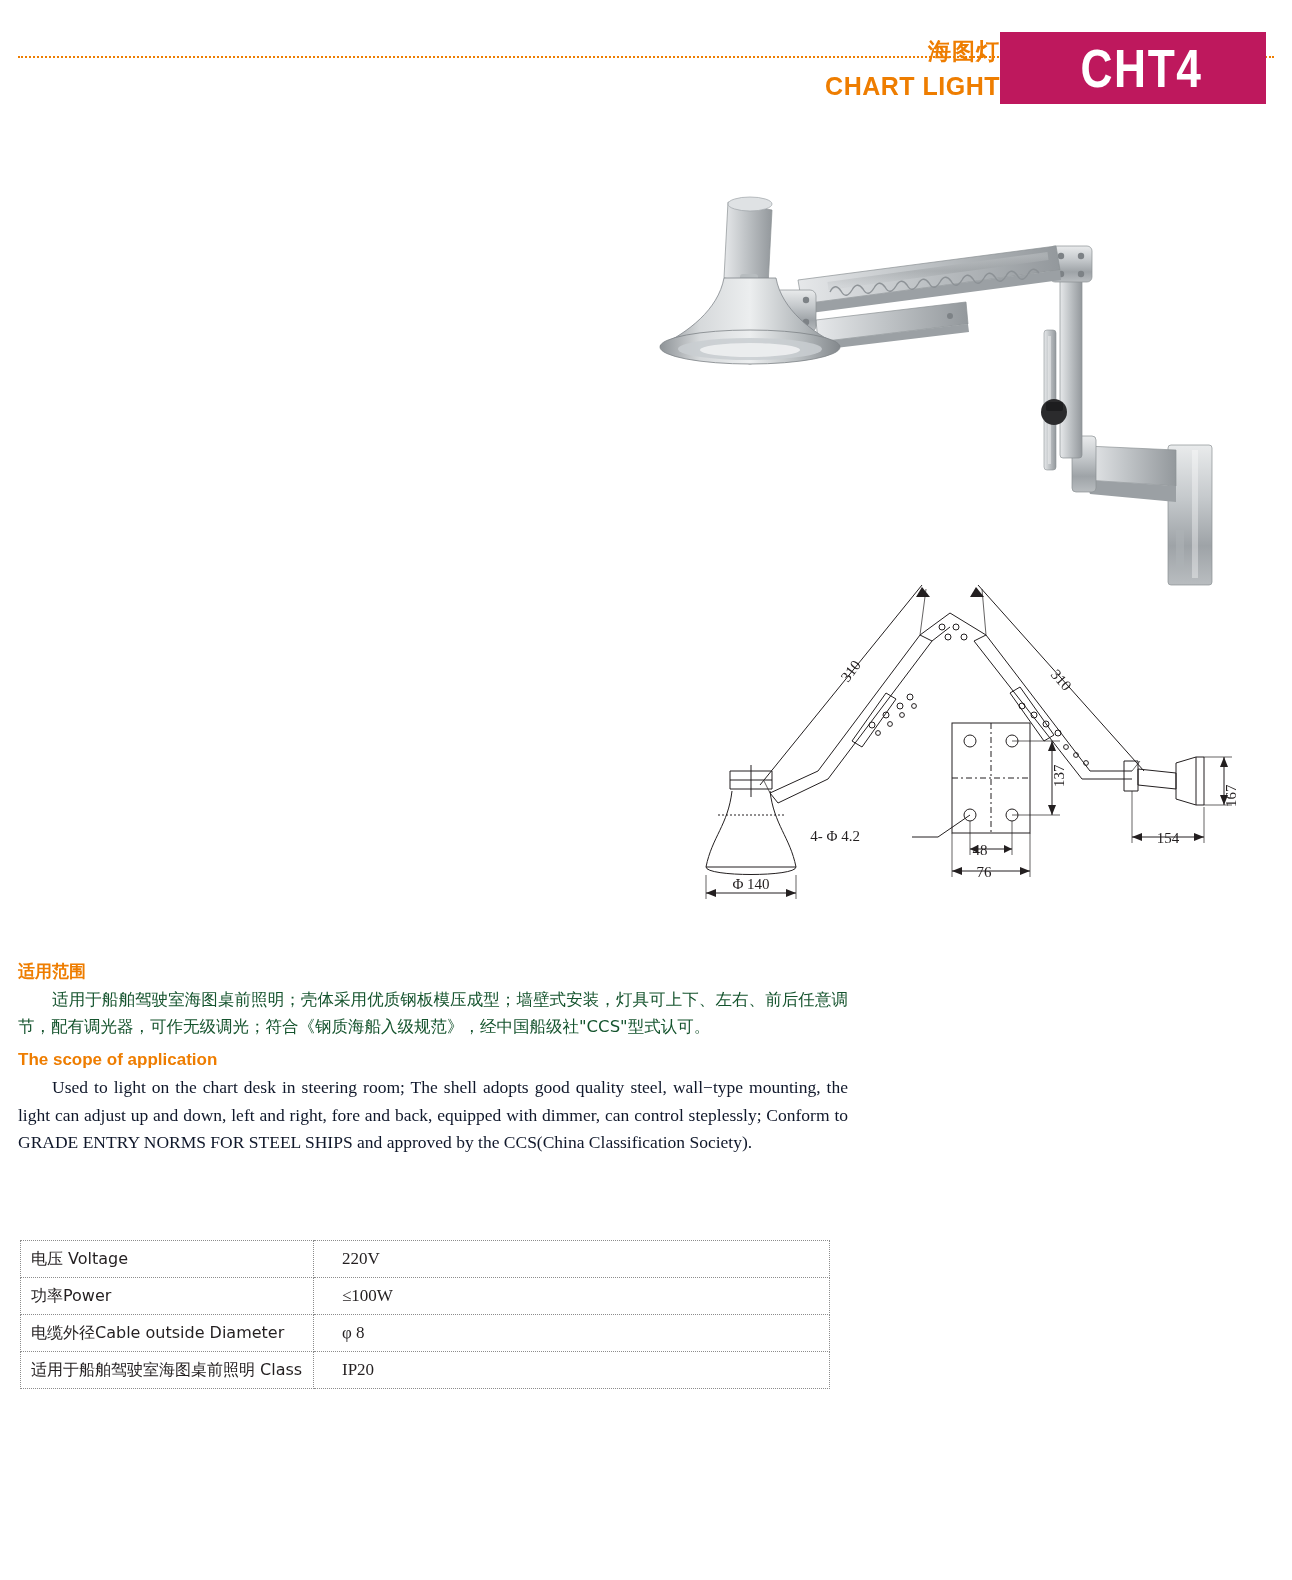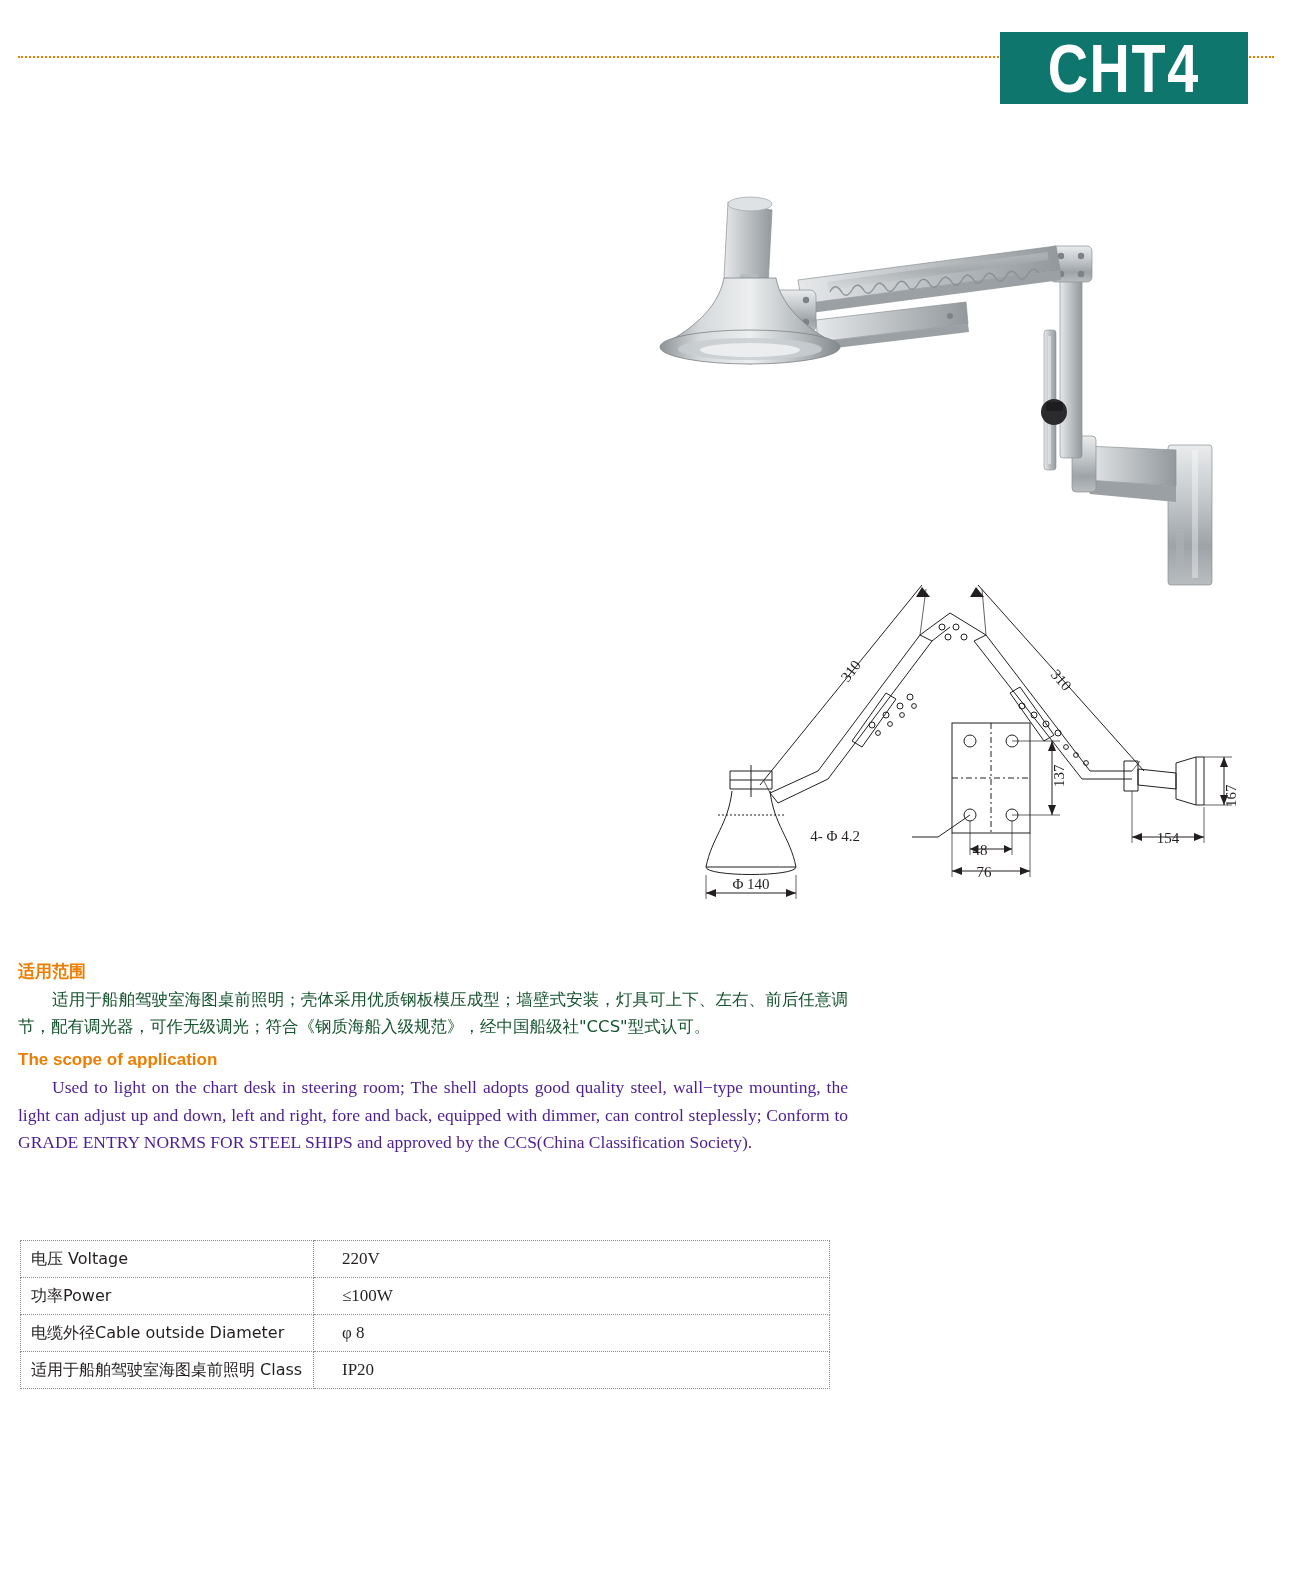--- a/index.html
+++ b/index.html
@@ -29,25 +29,25 @@
     letter-spacing:1px;
   }
   .header-en {
     margin-top:11px;
     font-family:"Liberation Sans", sans-serif;
     font-size:25px; font-weight:bold; color:#ee7d00;
     letter-spacing:0.5px;
   }
   .code-badge {
     position:absolute; left:1000px; top:32px; width:248px; height:72px;
-    background:#0f766e; color:#ffffff;
+    background:#be185d; color:#ffffff;
     font-family:"Liberation Sans", sans-serif;
-    font-weight:bold; font-size:68px;
+    font-weight:bold; font-size:54px;
     letter-spacing:2px;
-    display:flex; align-items:center; justify-content:center;
+    display:flex; align-items:center; justify-content:center;padding-left:18px;
   }
   .code-badge span { transform:scaleX(0.82); display:inline-block; }
 
   
   .photo-area { position:absolute; left:620px; top:150px; width:660px; height:460px; }
 
   
   .drawing-area { position:absolute; left:620px; top:575px; width:660px; height:360px; }
 
   
@@ -62,21 +62,21 @@
     font-size:16.5px; color:#14532d; line-height:1.62;
     text-align:justify; margin:0 0 10px 0;
   }
   .sec-head-en {
     font-family:"Liberation Sans", sans-serif;
     font-size:17px; font-weight:bold; color:#ee7d00;
     margin:2px 0 4px 0;
   }
   .body-en {
     font-family:"Liberation Serif", serif;
-    font-size:17.5px; color:#4c1d95; line-height:1.55;
+    font-size:17.5px; color:#0f172a; line-height:1.55;
     text-align:justify; margin:0;
   }
   .indent { display:inline-block; width:34px; }
 
   
   .spec-table {
     position:absolute; left:20px; top:1240px; width:810px;
     border-collapse:collapse;
   }
   .spec-table td {
@@ -92,20 +92,24 @@
     font-family:"Liberation Serif", serif;
     font-size:17px;
     padding-left:28px;
   }
 </style>
 </head>
 <body>
 
 <div class="header">
   <div class="header-rule"></div>
+  <div class="header-titles">
+    <div class="header-cn">海图灯</div>
+    <div class="header-en">CHART LIGHT</div>
+  </div>
   <div class="code-badge">
     <span>CHT4</span>
   </div>
 </div>
 
 <div class="photo-area">
 <svg width="660" height="460" viewBox="0 0 660 460">
   <defs>
     <linearGradient id="gMetalV" x1="0" y1="0" x2="0" y2="1">
       <stop offset="0%" stop-color="#e9ebec"></stop>

